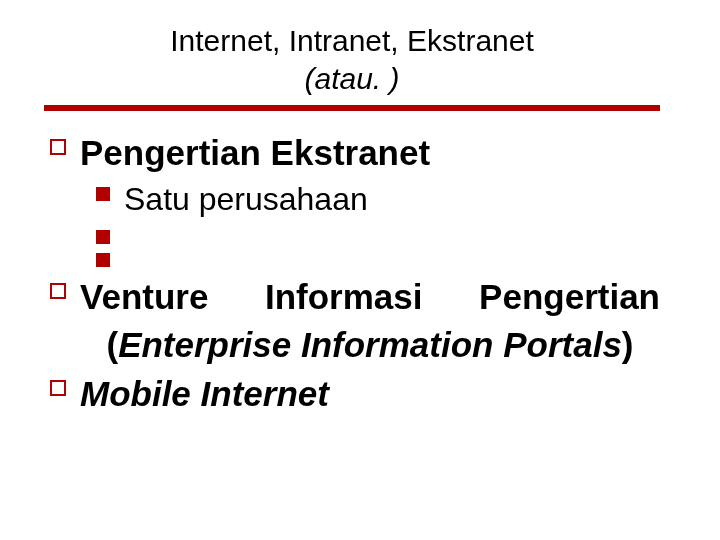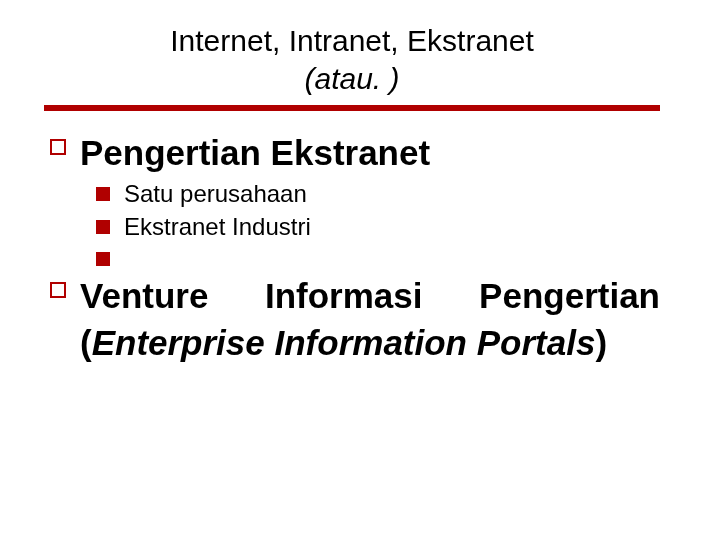--- a/index.html
+++ b/index.html
@@ -47,21 +47,21 @@
   .lvl1.justify .txt {
     flex: 1;
     text-align: justify;
     text-align-last: justify;
   }
   .lvl1 .plain { font-weight: 700; }
   .lvl1 .italic { font-style: italic; font-weight: 700; }
   .lvl2 {
     display: flex;
     align-items: flex-start;
-    font-size: 24px;
+    font-size: 32px;
     font-weight: 400;
     line-height: 1.35;
     margin-left: 46px;
     margin-bottom: 0px;
   }
   .lvl2 .italic { font-style: italic; }
   .bullet-box {
     width: 16px;
     height: 16px;
     border: 2px solid #b00000;
@@ -100,33 +100,36 @@
     </div>
 
 
     <div class="lvl2">
       <span class="bullet-sq"></span>
       <span>Satu perusahaan</span>
     </div>
 
     <div class="lvl2">
       <span class="bullet-sq"></span>
-      <span>Ekstranet Industri</span>
     </div>
 
     <div class="lvl2">
       <span class="bullet-sq"></span>
     </div>
 
     <div class="gap"></div>
 
     <div class="lvl1 justify">
       <span class="bullet-box"></span>
       <span class="txt"><span class="plain">Venture</span> <span class="plain">Informasi</span> <span class="plain">Pengertian</span></span>
     </div>
-    <div class="lvl1" style="margin-top:-2px;">
+    <div class="lvl1" style="margin-top:-2px;justify-content:center;">
       <span style="width:16px;margin-right:14px;flex:0 0 auto;"></span>
       <span class="txt"><span>(</span><span class="italic">Enterprise Information Portals</span><span>)</span></span>
     </div>
 
+    <div class="lvl1">
+      <span class="bullet-box"></span>
+      <span class="txt italic">Mobile Internet</span>
+    </div>
 
   </div>
 </div>
 
 </body></html>

